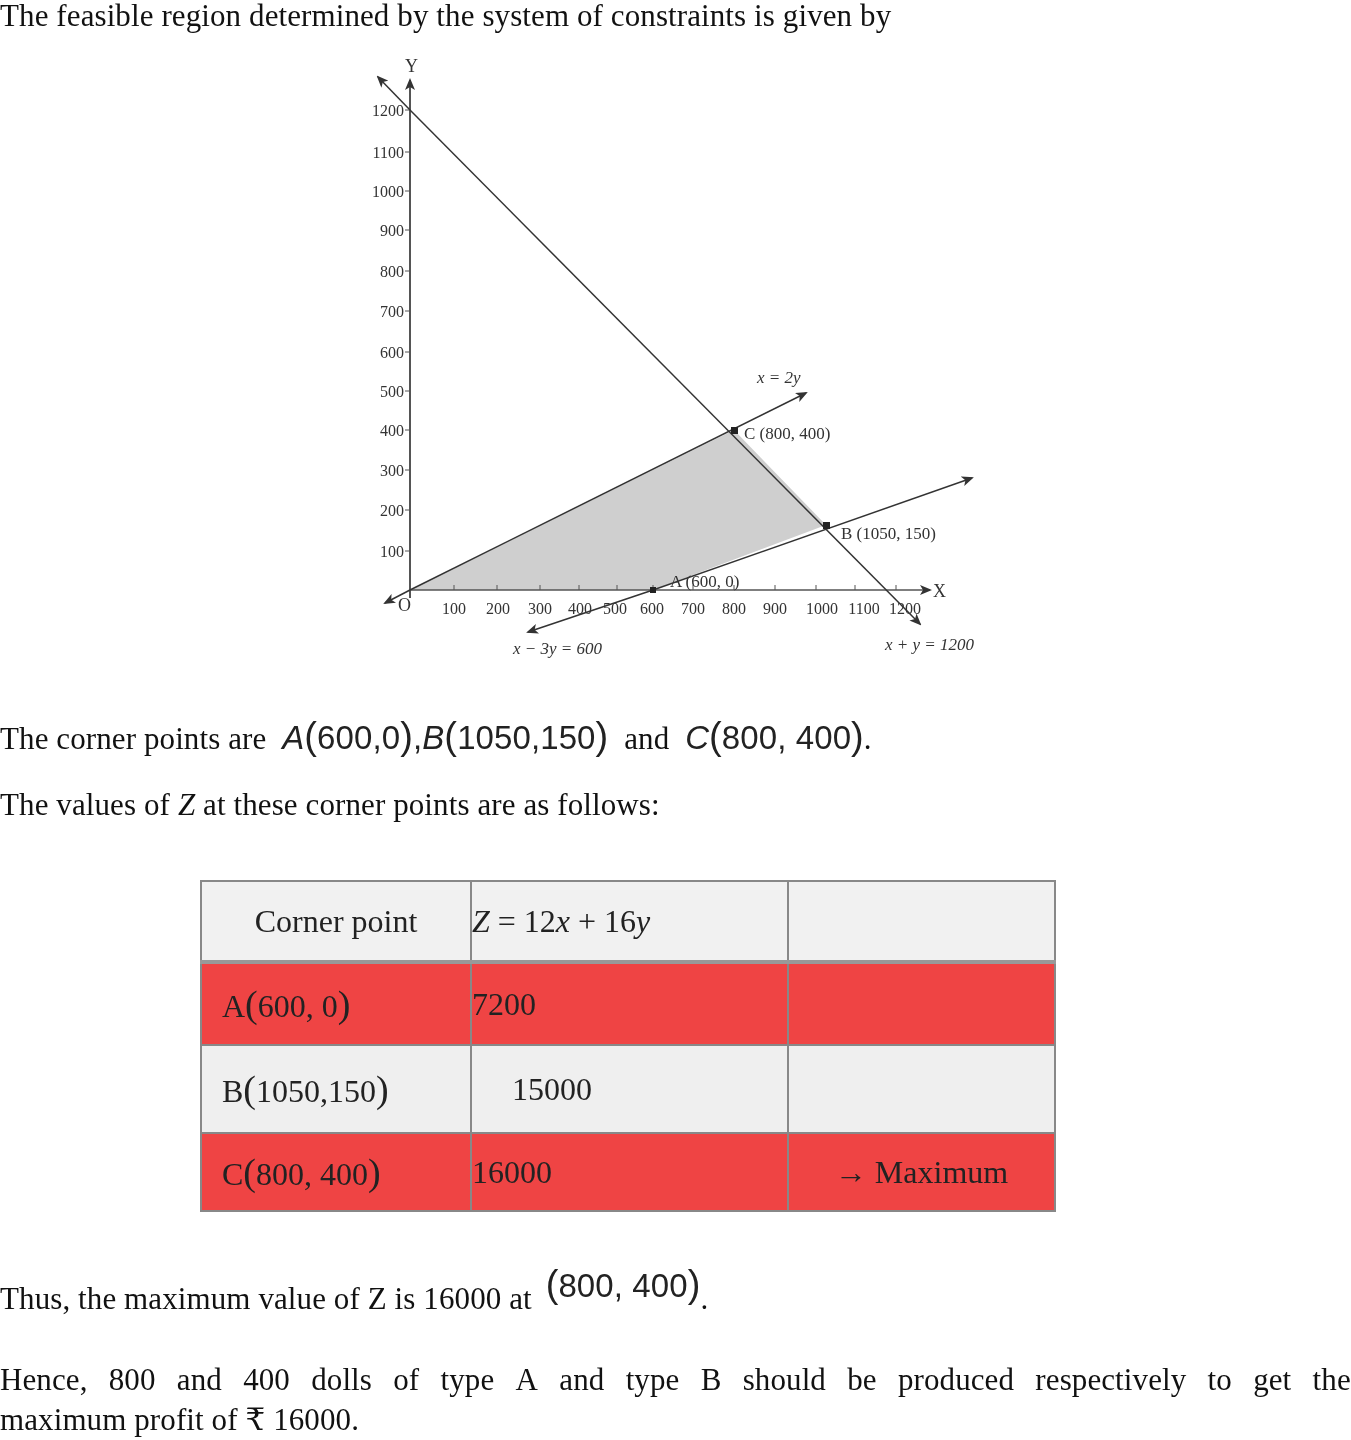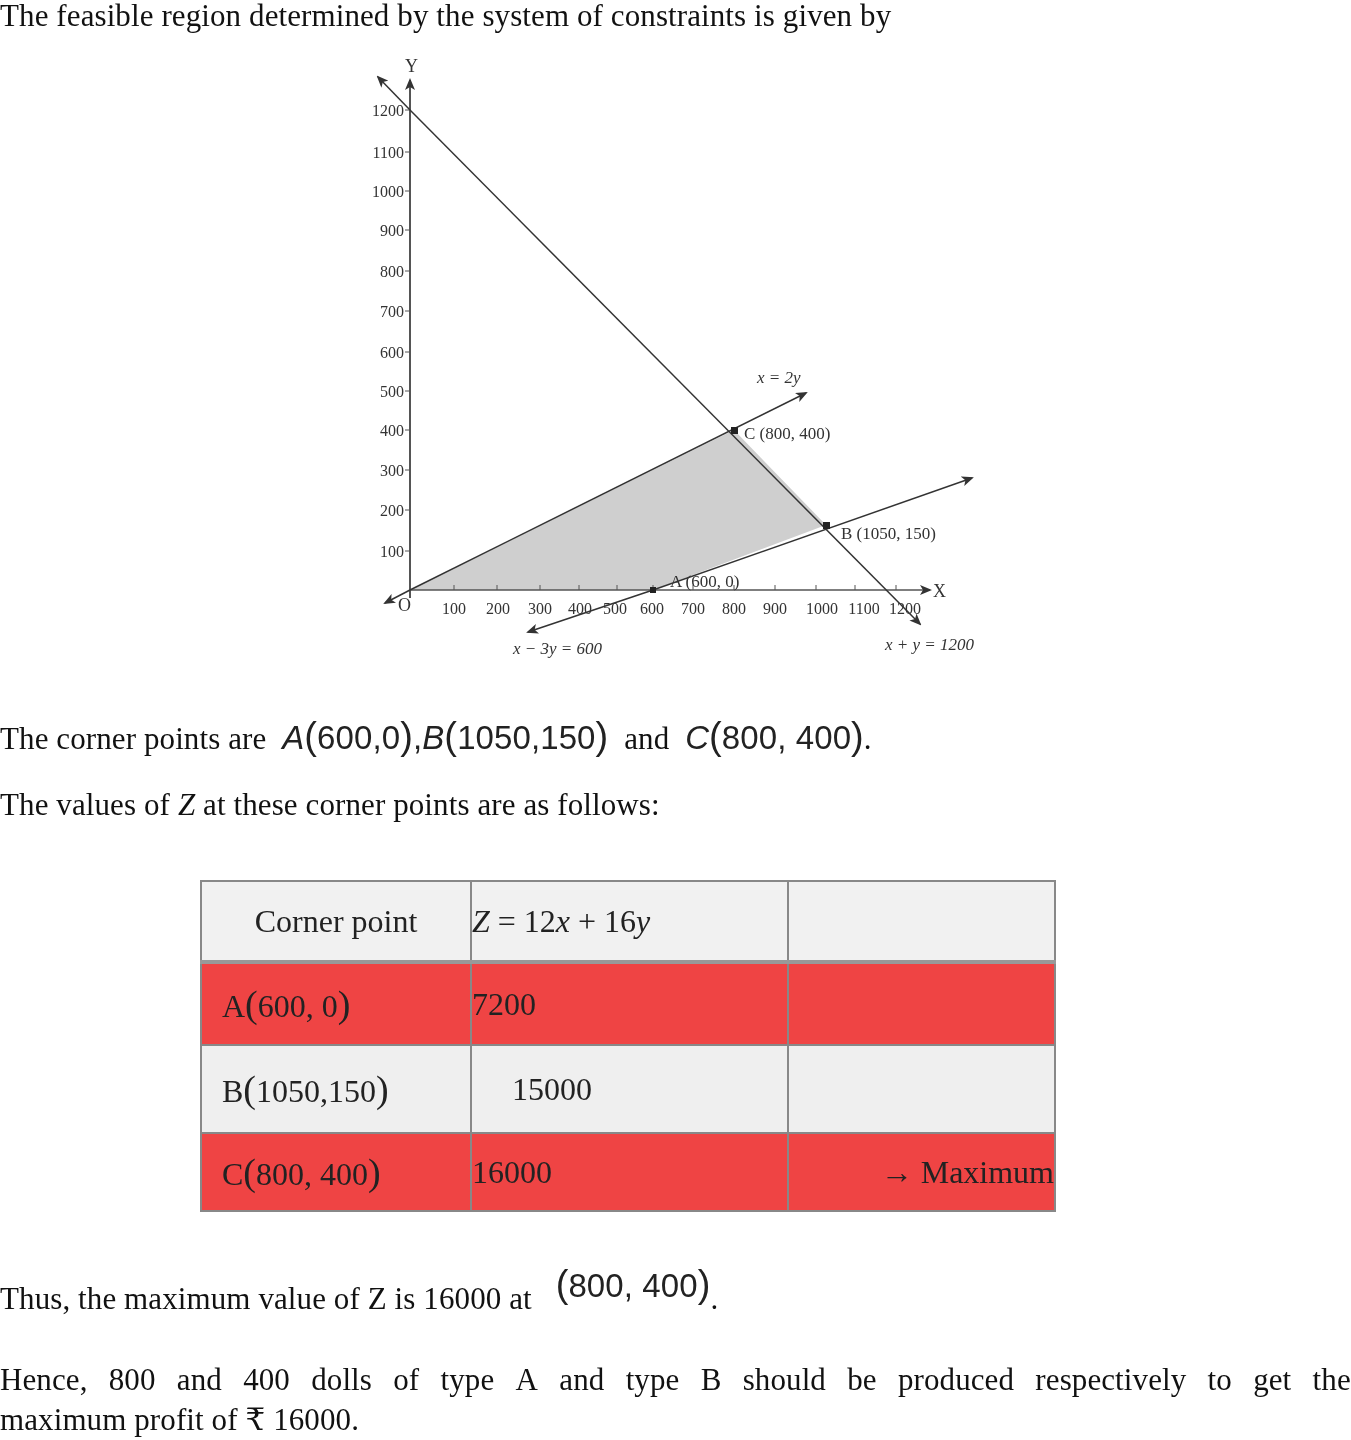--- a/index.html
+++ b/index.html
@@ -22,21 +22,21 @@
   }
   table.zt td {
     border: 2px solid #888; padding: 0; height: 80px; vertical-align: middle;
   }
   table.zt tr.hdr td { background: #f1f1f1; height: 78px; border-bottom: 4px solid #999; }
   table.zt tr.odd td { background: #ef4444; }
   table.zt tr.even td { background: #efefef; height: 86px; padding-left: 40px; }
   table.zt tr.last td { height: 76px; }
   td.c1 { width: 248px; text-align: left; padding-left: 20px !important; }
   td.c2 { width: 275px; text-align: left; }
-  td.c3 { width: 225px; text-align: right; }
+  td.c3 { width: 225px; text-align: center; }
   tr.hdr td.c1 { text-align: center; padding-left: 0 !important; margin-top: 48px; }
   .justify { width: 1351px; display: flex; justify-content: space-between; }
 </style>
 </head>
 <body>
 
 <div class="para" style="top:-4px;">The feasible region determined by the system of constraints is given by</div>
 
 <svg id="graph" viewBox="340 50 680 620" xmlns="http://www.w3.org/2000/svg">
   <defs>
@@ -159,21 +159,21 @@
   <tr class="odd last">
     <td class="c1"><span>C</span><span class="paren">(</span><span>800, 400</span><span class="paren">)</span></td>
     <td class="c2">16000</td>
     <td class="c3">→ Maximum</td>
   </tr>
 </tbody>
   </table>
 
 <div class="para" style="top:1276px;">
   <span>Thus, the maximum value of Z is 16000 at</span>
-  <span class="math" style="position:relative; top:-12px; margin-left:16px;"><span class="paren">(</span><span>800, 400</span><span class="paren">)</span></span><span>.</span>
+  <span class="math" style="position:relative; top:-12px; margin-left:6px;"><span class="paren">(</span><span>800, 400</span><span class="paren">)</span></span><span>.</span>
 </div>
 
 <div class="para justify" style="top:1360px;" id="final-line1">
     <span>Hence,</span>
     <span>800</span>
     <span>and</span>
     <span>400</span>
     <span>dolls</span>
     <span>of</span>
     <span>type</span>

